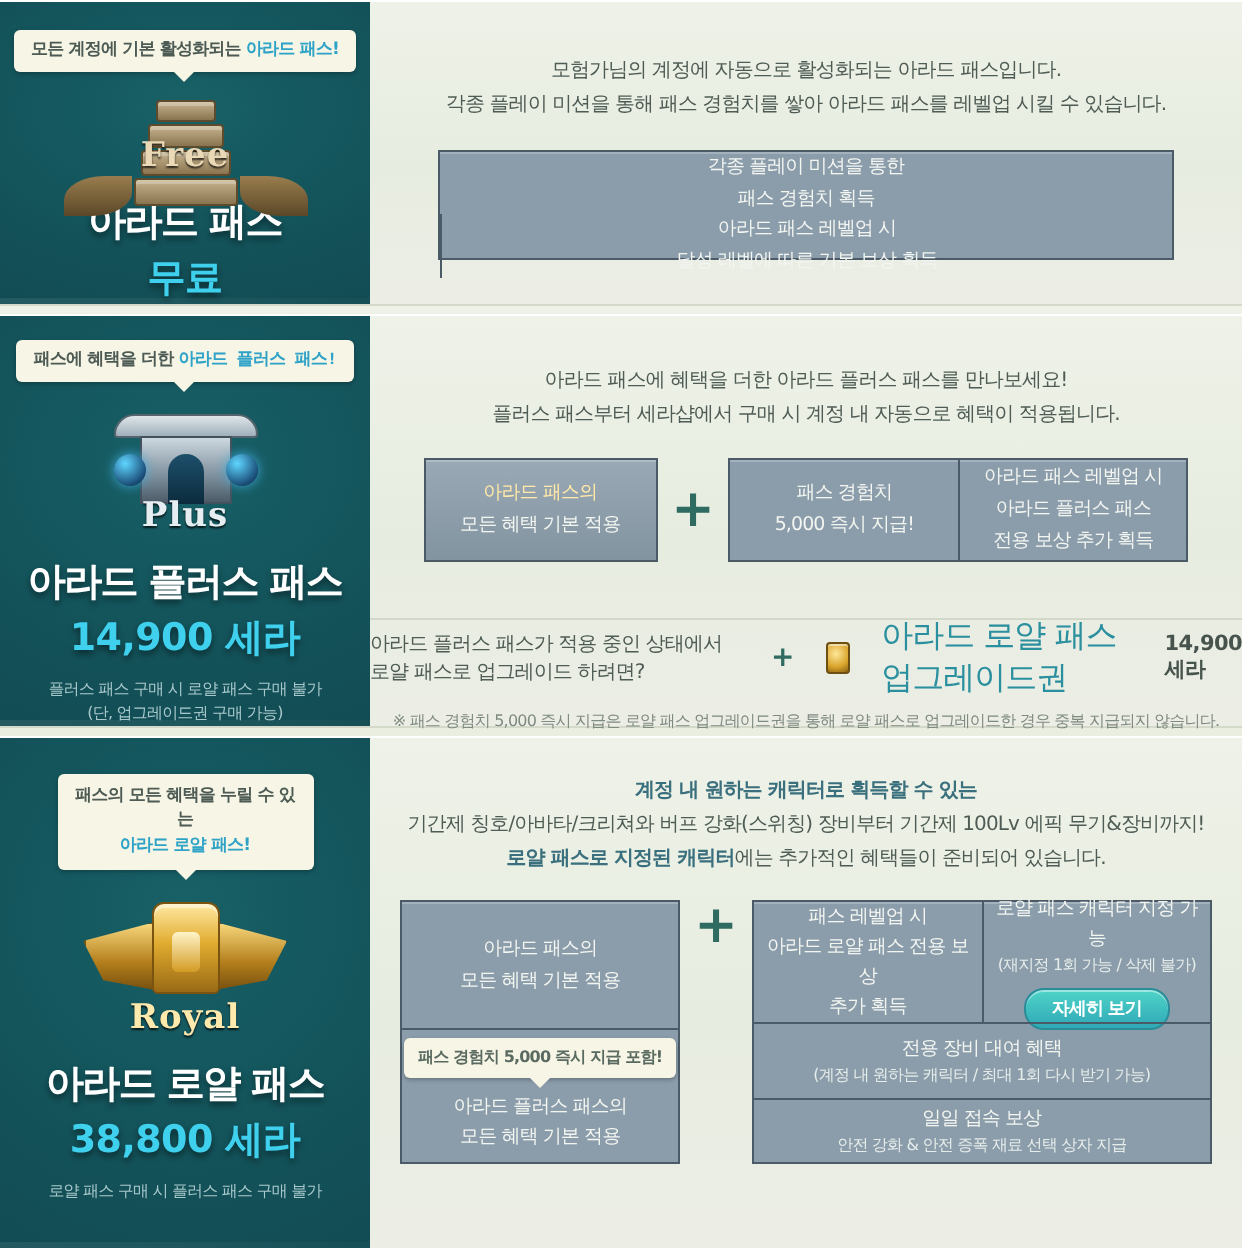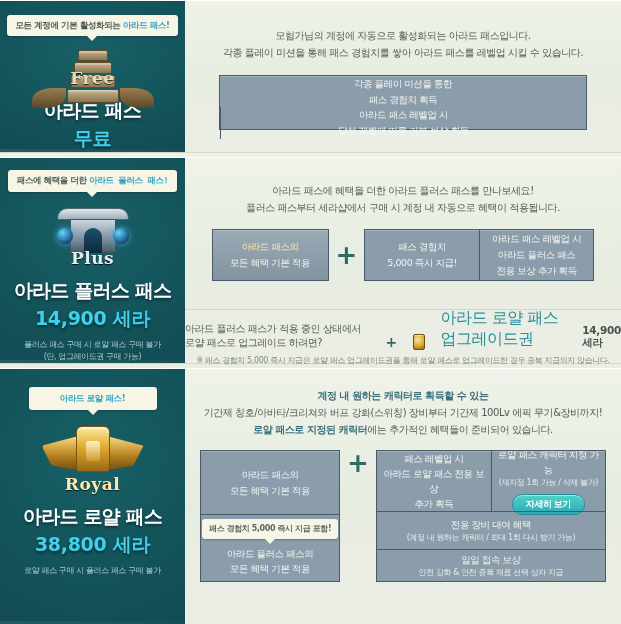--- a/index.html
+++ b/index.html
@@ -272,21 +272,21 @@
   }
   .plus-row .grp .cell + .cell { border-left: 1px solid #4a5a66; }
 
   
   .upgrade-strip {
     position: absolute;
     left: 185px; top: 309px; width: 436px; height: 55px;
     border-top: 1px solid #d3d9c8;
     display: flex; flex-direction: column; align-items: center; justify-content: center;
   }
-  .upg-line { display: flex; align-items: flex-end; gap: 16px; }
+  .upg-line { display: flex; align-items: center; gap: 16px; }
   .upg-q { font-size: 10px; color: #4f5c55; letter-spacing: -0.45px; }
   .upg-plus { font-size: 14px; font-weight: bold; color: #2f6b60; }
   .ticket-icon {
     width: 18px; height: 16px; border-radius: 2px;
     background: radial-gradient(circle at 40% 35%, #ffe79a, #d9a42a 60%, #8a6212);
     border: 1px solid #6d4f12;
     box-shadow: inset 0 1px 0 rgba(255,255,255,.5);
   }
   .upg-name { font-size: 16px; font-weight: normal; color: #2a8f9e; letter-spacing: -0.5px; }
   .upg-price { font-size: 10.5px; font-weight: bold; color: #46544d; letter-spacing: -0.3px; }
@@ -458,20 +458,21 @@
       <span class="ticket-icon"></span>
       <span class="upg-name">아라드 로얄 패스 업그레이드권</span>
       <span class="upg-price">14,900 세라</span>
     </div>
     <div class="upg-foot">※ 패스 경험치 5,000 즉시 지급은 로얄 패스 업그레이드권을 통해 로얄 패스로 업그레이드한 경우 중복 지급되지 않습니다.</div>
   </div>
 
   <div class="section sec-royal">
     <div class="left-panel">
       <div class="badge two-line">
+        <div>패스의 모든 혜택을 누릴 수 있는</div>
         <div class="hl-royal">아라드 로얄 패스!</div>
       </div>
       <div class="emblem">
         <div class="crest">
           <div class="fan l"></div>
           <div class="fan r"></div>
           <div class="center"></div>
         </div>
         <div class="emblem-label royal-label">Royal</div>
       </div>

